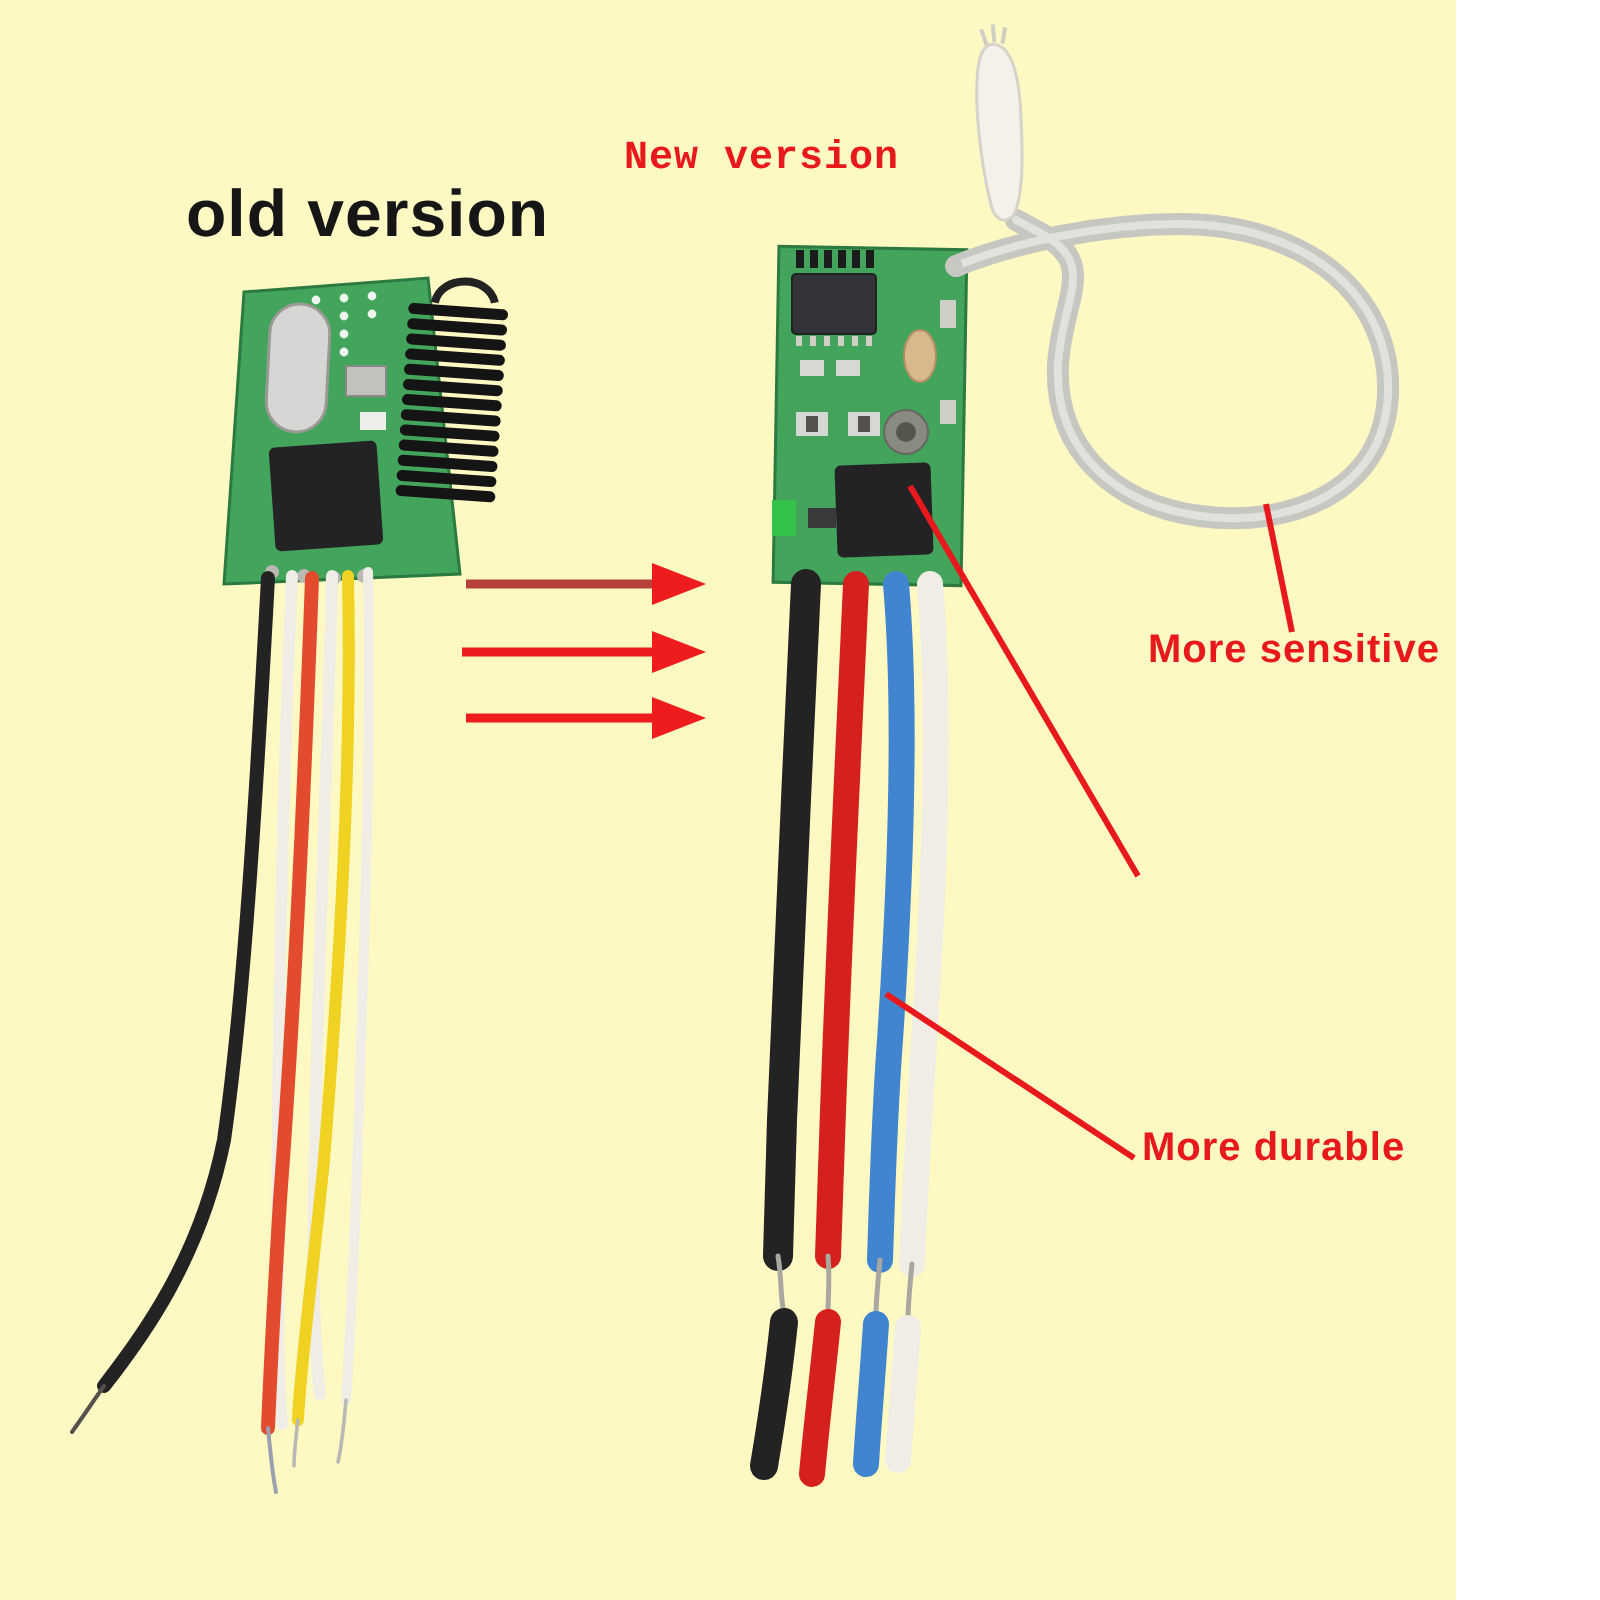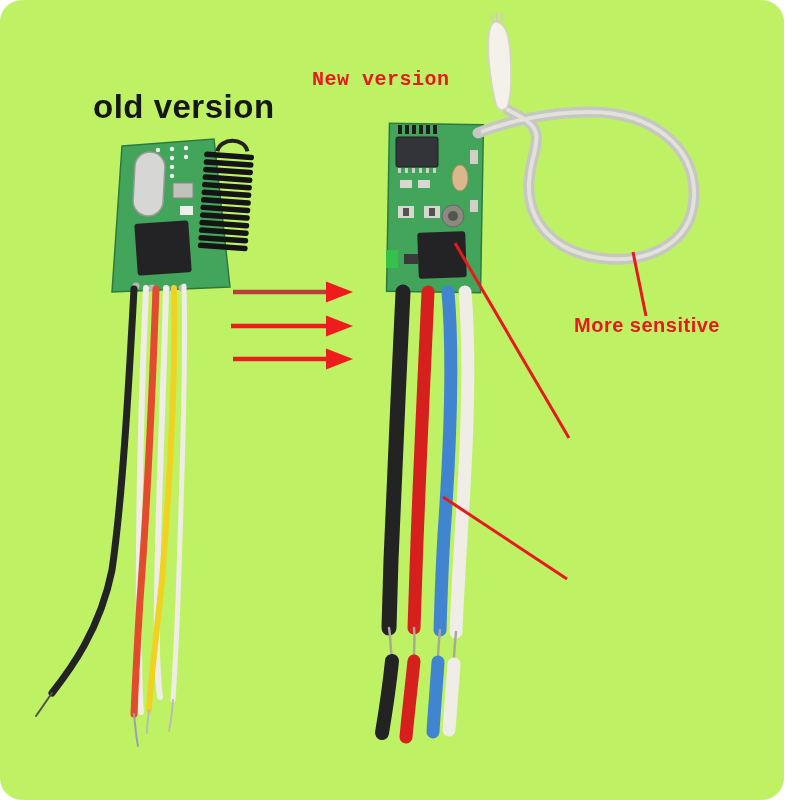--- a/index.html
+++ b/index.html
@@ -1,22 +1,21 @@
 <!DOCTYPE html>
 <html><head>
 <meta charset="utf-8">
 <style>
   html,body{margin:0;padding:0;background:#ffffff;}
   #canvas{
     position:relative;
-    width:784px;height:800px;
-    background:#bef264;
+    width:728px;height:800px;
+    background:#fef9c3;
     overflow:hidden;
     font-family:"Liberation Sans", sans-serif;
-    border-radius:22px;
   }
   #scene-svg{position:absolute;left:0;top:0;}
   .label{
     position:absolute;
     font-weight:700;
     white-space:nowrap;
     letter-spacing:0.5px;
   }
   .label-old{
     left:93px;top:88px;
@@ -218,13 +217,14 @@
     <g fill="none">
       <line x1="633" y1="252" x2="646" y2="316" stroke-width="3" stroke="#e8191d"></line>
       <line x1="455" y1="243" x2="569" y2="438" stroke-width="3" stroke="#e8191d"></line>
       <line x1="443" y1="497" x2="567" y2="579" stroke-width="3" stroke="#e8191d"></line>
     </g>
   </svg>
 
   <div class="label label-old">old version</div>
   <div class="label label-new">New version</div>
   <div class="label label-red label-sensitive">More sensitive</div>
+  <div class="label label-red label-durable">More durable</div>
 </div>
 
 </body></html>

